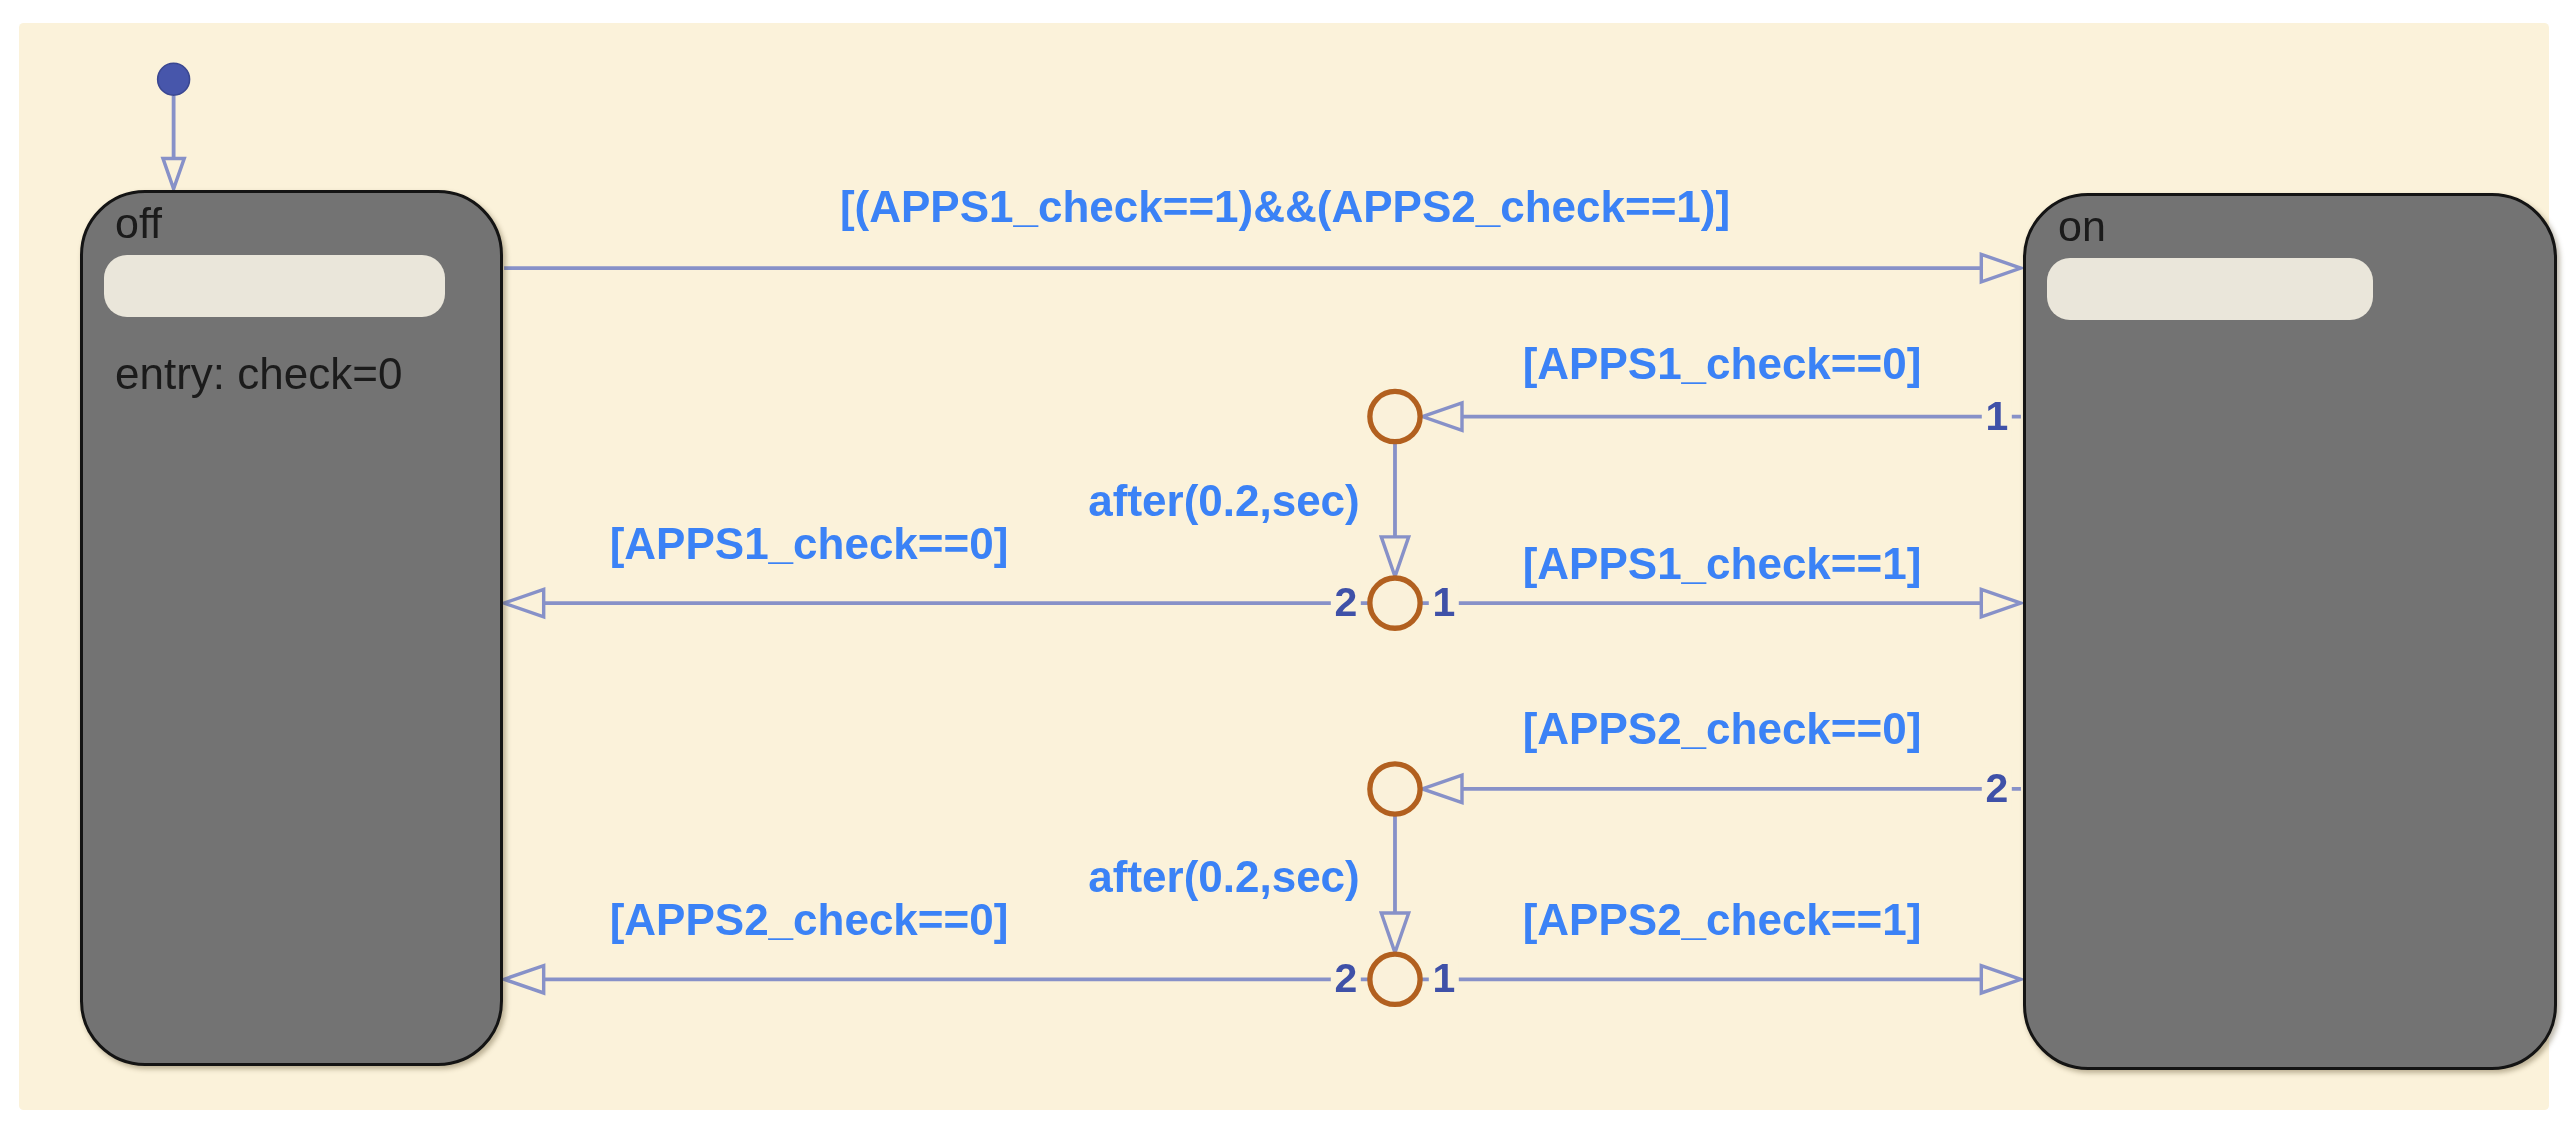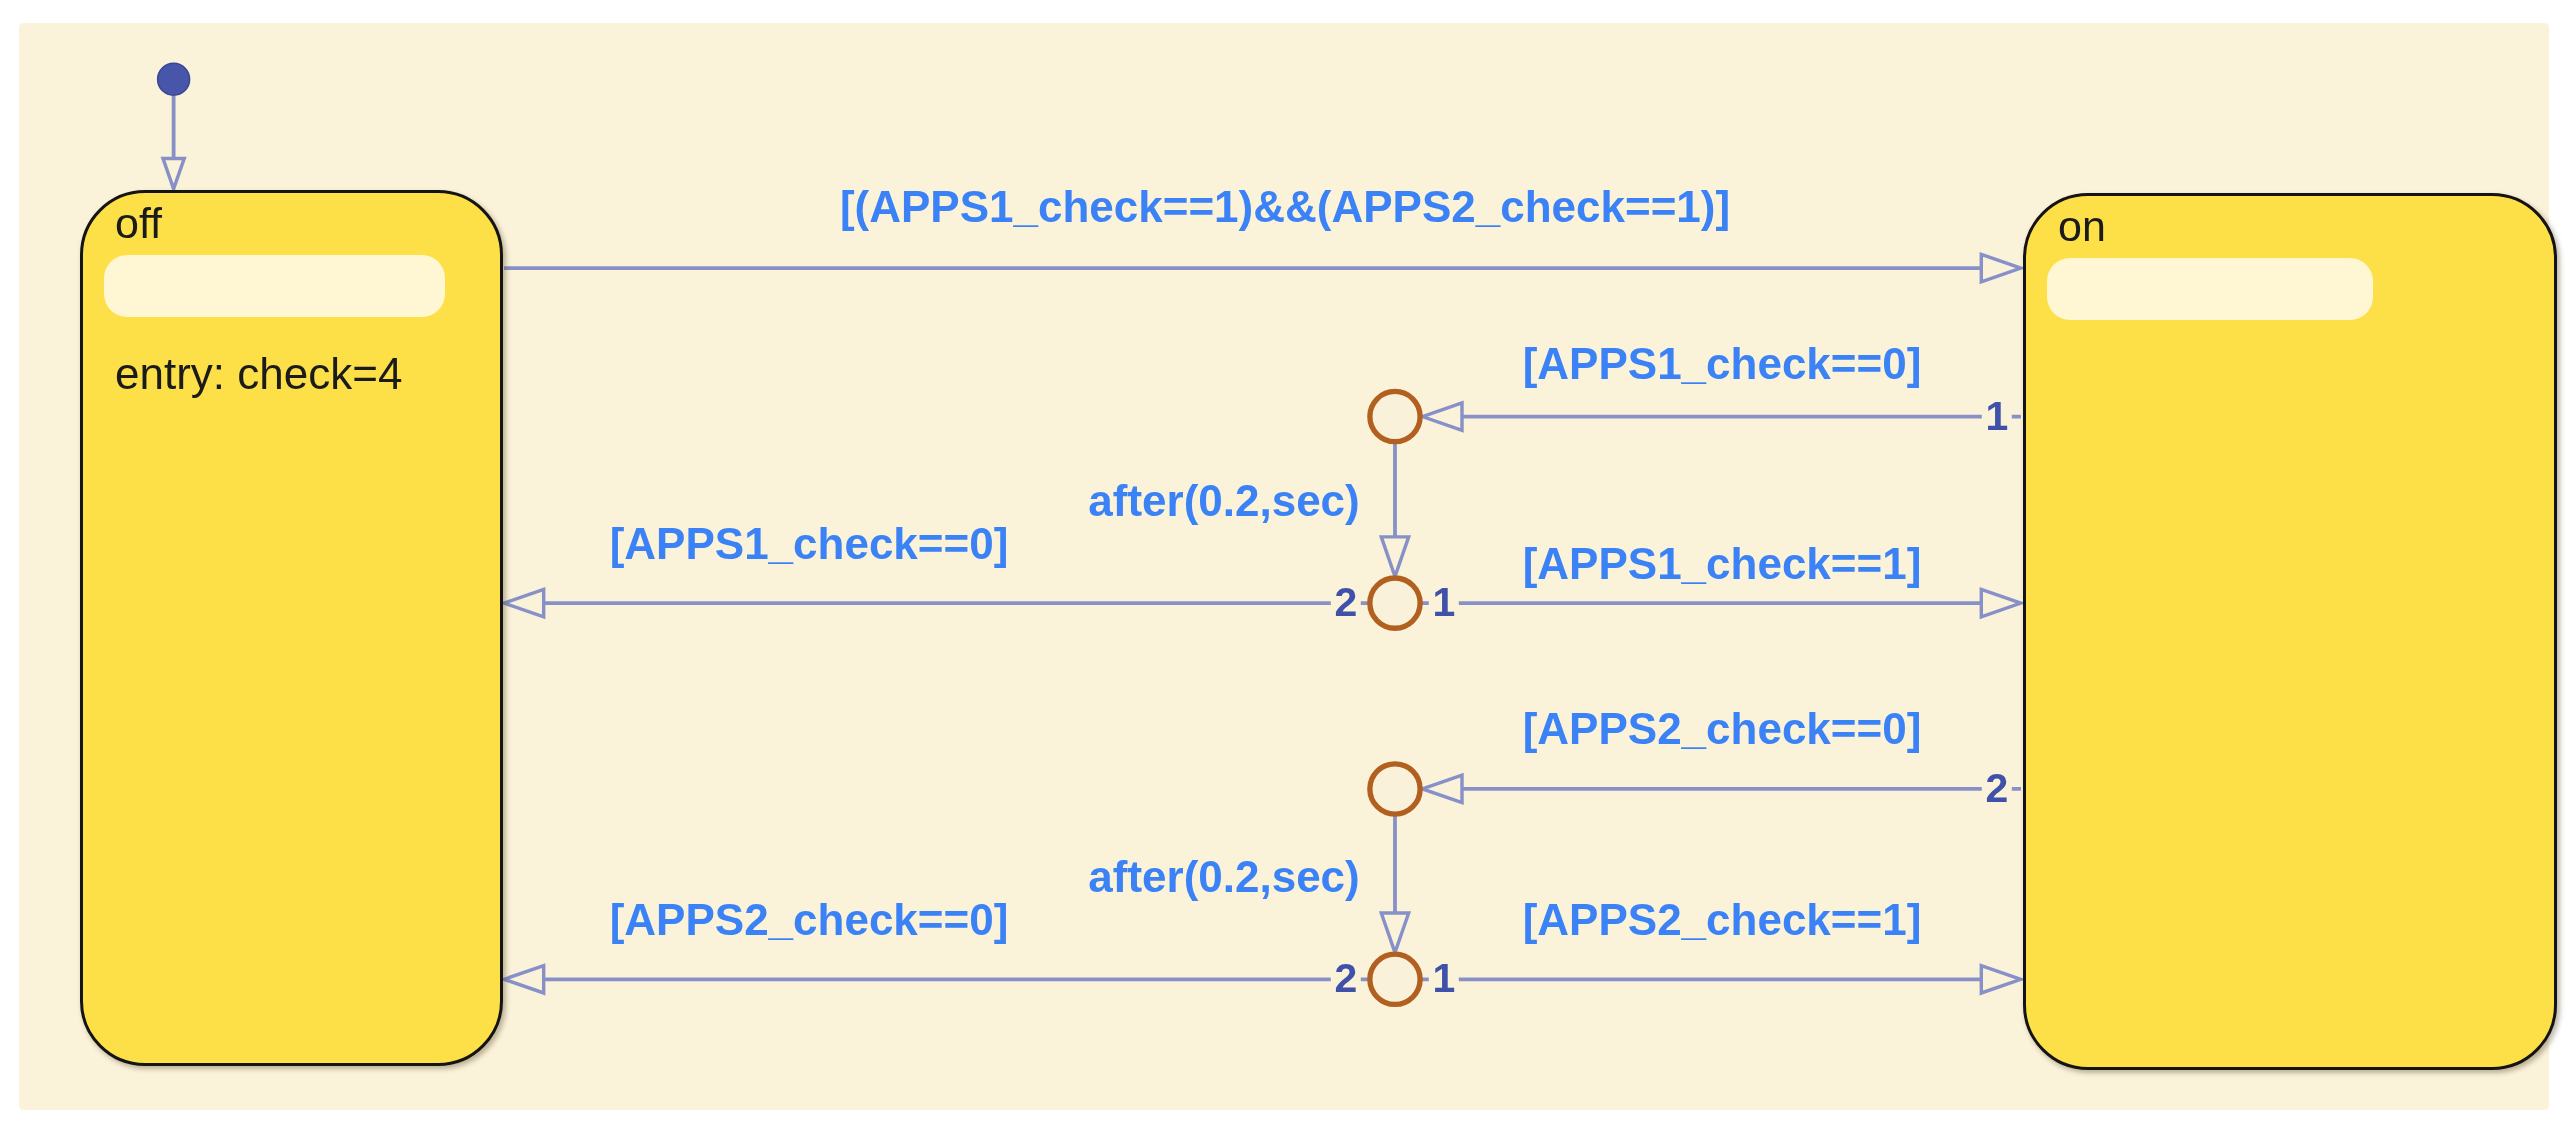--- a/index.html
+++ b/index.html
@@ -6,21 +6,21 @@
   body {
     width: 2576px; height: 1140px; position: relative; overflow: hidden;
     font-family: "Liberation Sans", sans-serif;
   }
   .canvas {
     position: absolute; left: 19px; top: 23px; width: 2530px; height: 1087px;
     background: #fbf2da; border-radius: 4.6px;
   }
   .svg-layer { position: absolute; left: 0; top: 0; width: 2576px; height: 1140px; }
   .state {
-    position: absolute; background: #fde047;
+    position: absolute; background: #737373;
     border: 3.8px solid #141414; border-radius: 65px;
     box-shadow: 2.3px 3px 5.3px rgba(70,55,20,0.35);
     box-sizing: border-box;
   }
   .state-off { left: 80px; top: 190px; width: 423px; height: 876px; }
   .state-on  { left: 2023px; top: 193px; width: 534px; height: 877px; }
   .state-title {
     position: absolute; left: 32px; top: 6.1px;
     font-size: 43px; color: #1b1b1b; white-space: nowrap;
   }
@@ -81,21 +81,21 @@
     <circle cx="1832" cy="792" r="33"></circle>
     <circle cx="1832" cy="1036" r="33"></circle>
     <circle cx="1832" cy="1286" r="33"></circle>
   </g>
   <circle cx="228" cy="104" r="21" fill="#4756ab" stroke="#3a4791" stroke-width="2"></circle>
 </svg>
 
 <div class="state state-off">
   <div class="state-highlight"></div>
   <div class="state-title">off</div>
-  <div class="state-entry">entry: check=4</div>
+  <div class="state-entry">entry: check=0</div>
 </div>
 
 <div class="state state-on">
   <div class="state-highlight"></div>
   <div class="state-title">on</div>
 </div>
 
 <div class="t-label" style="left:1285px; top:207px;">[(APPS1_check==1)&amp;&amp;(APPS2_check==1)]</div>
 <div class="t-label" style="left:1722px; top:364px;">[APPS1_check==0]</div>
 <div class="t-label" style="left:1224px; top:501px;">after(0.2,sec)</div>

